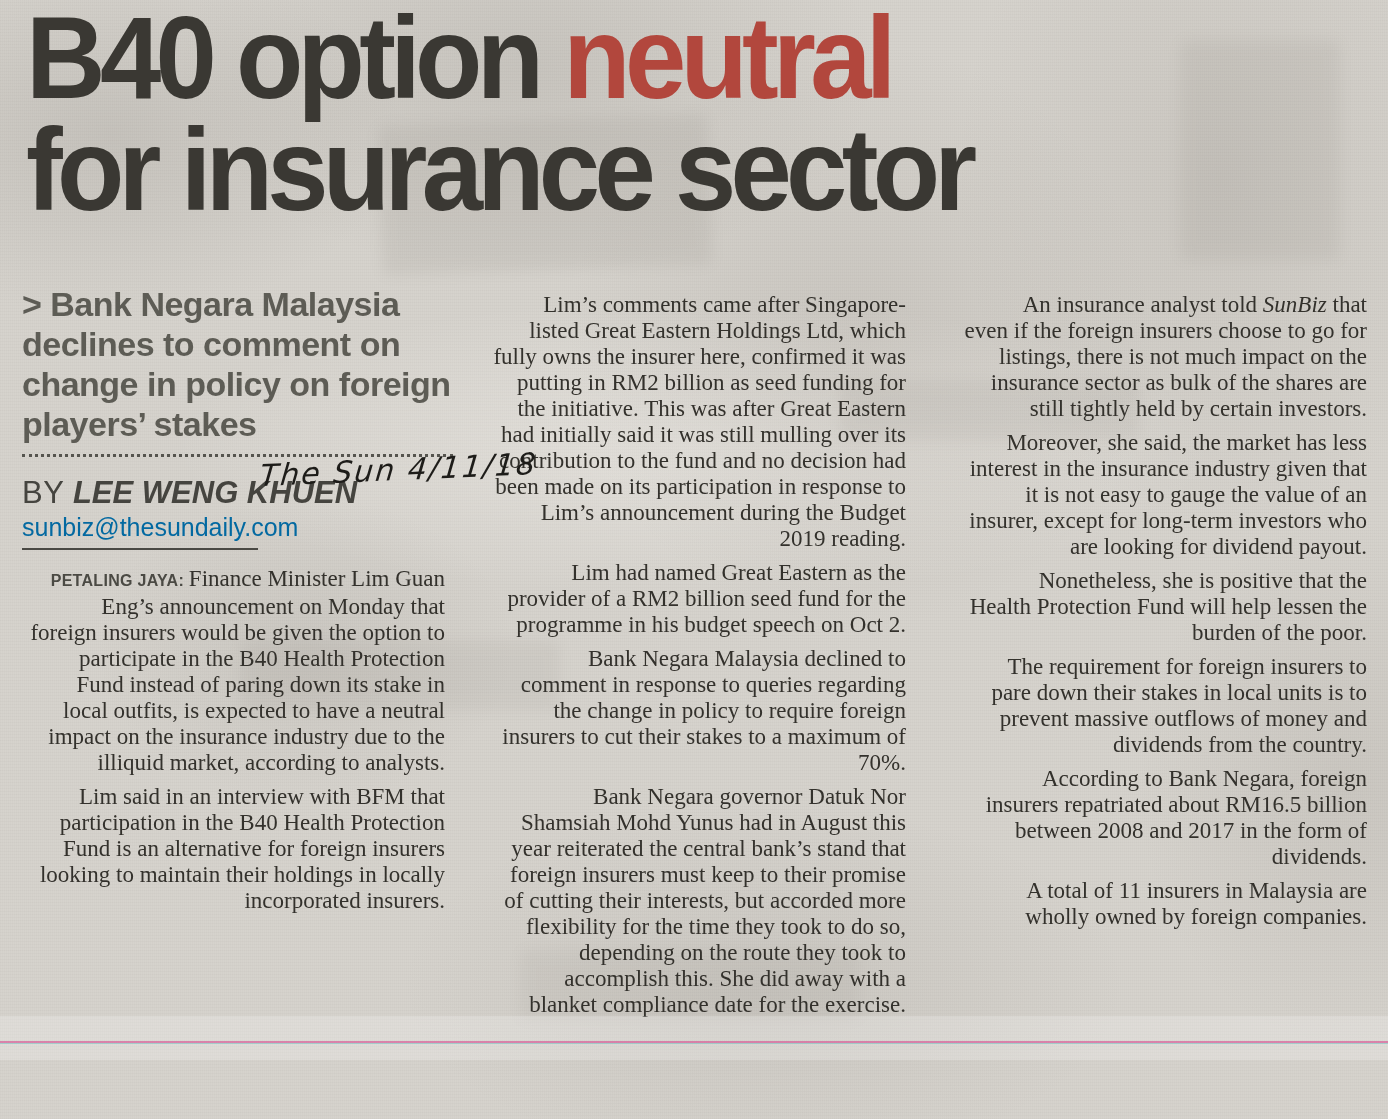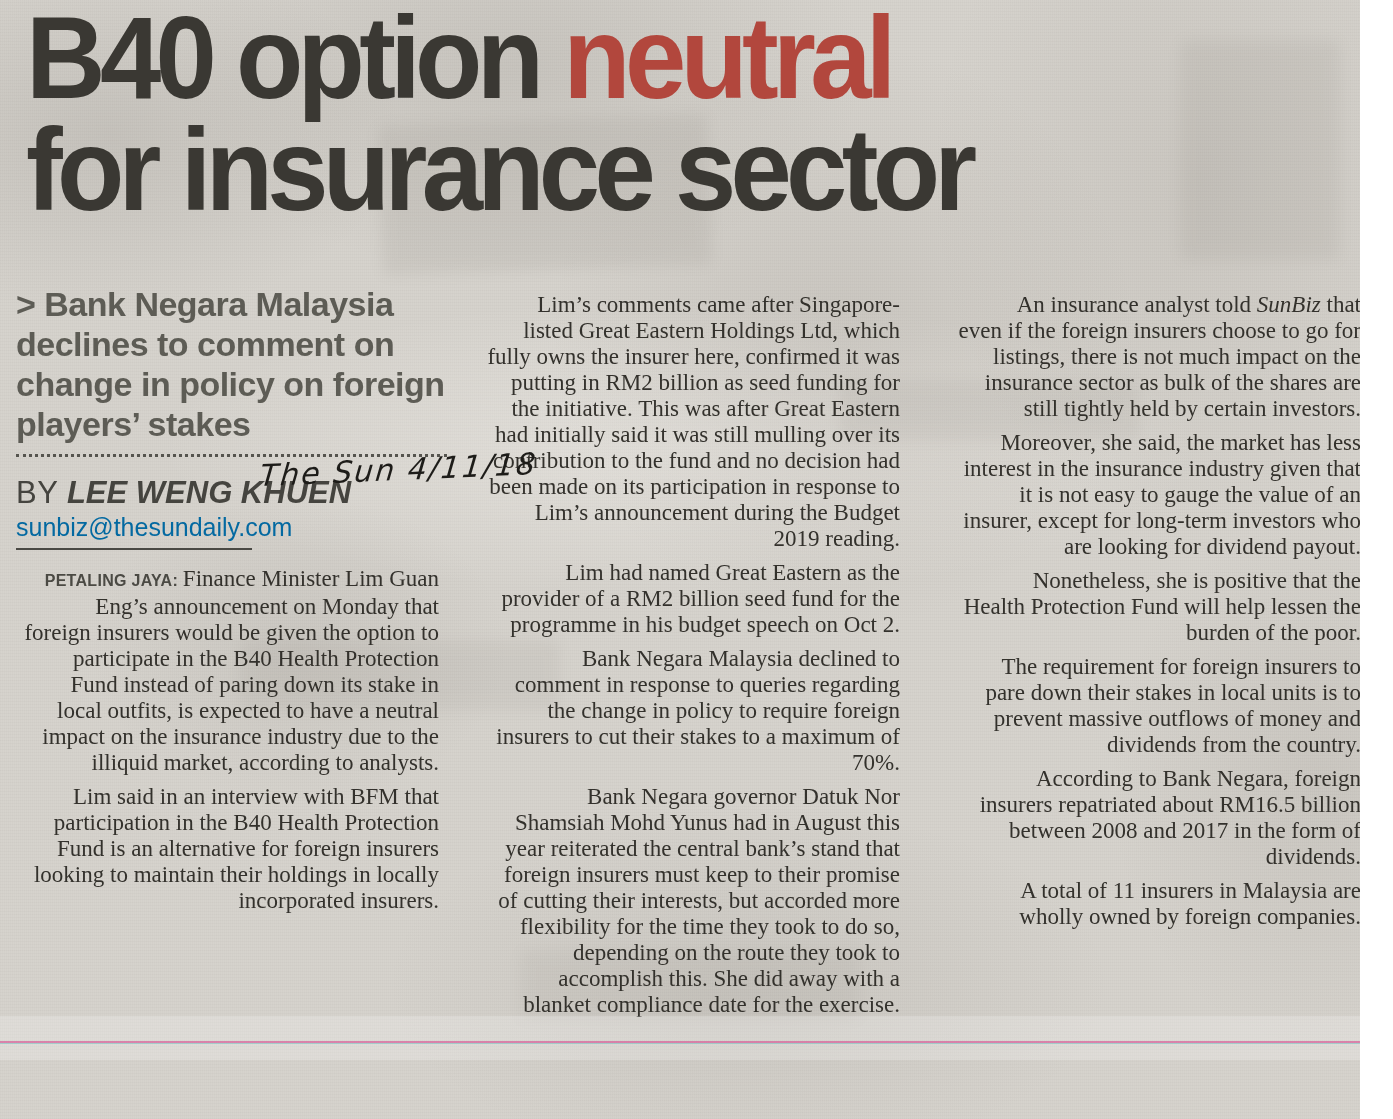--- a/index.html
+++ b/index.html
@@ -3,20 +3,21 @@
 <meta charset="utf-8">
 <style>
   html,body{margin:0;padding:0;}
   .page{
     position:relative;
     width:1360px;height:1119px;
     overflow:hidden;
     background-color:#d6d3cd;
     font-family:"Liberation Serif", serif;
     color:#35332e;
+    padding-left:28px;
   }
   
   .texture{
     position:absolute;inset:0;pointer-events:none;
     background-image:
       radial-gradient(ellipse 420px 260px at 8% 12%, rgba(110,105,98,0.16), rgba(0,0,0,0) 70%),
       radial-gradient(ellipse 500px 300px at 38% 6%, rgba(110,105,98,0.14), rgba(0,0,0,0) 70%),
       radial-gradient(ellipse 420px 420px at 62% 30%, rgba(120,112,104,0.13), rgba(0,0,0,0) 70%),
       radial-gradient(ellipse 380px 500px at 88% 16%, rgba(120,112,104,0.12), rgba(0,0,0,0) 70%),
       radial-gradient(ellipse 300px 220px at 22% 58%, rgba(100,95,88,0.10), rgba(0,0,0,0) 70%),
@@ -39,21 +40,21 @@
     font-weight:bold;
     font-size:116px;line-height:112px;
     letter-spacing:-6px;
     color:#3a3833;
     transform:scaleX(0.95);transform-origin:left top;
     white-space:nowrap;
   }
   .headline .red{color:#b2473d;}
 
   .columns{
-    position:absolute;left:16px;top:284px;right:16px;
+    position:absolute;left:22px;top:284px;right:16px;
     display:flex;gap:30px;
   }
   .col{width:431px;flex:0 0 431px;}
 
   .standfirst{
     font-family:"Liberation Sans", sans-serif;
     font-weight:bold;
     font-size:34px;line-height:40px;
     letter-spacing:-0.5px;
     color:#5d5c55;

